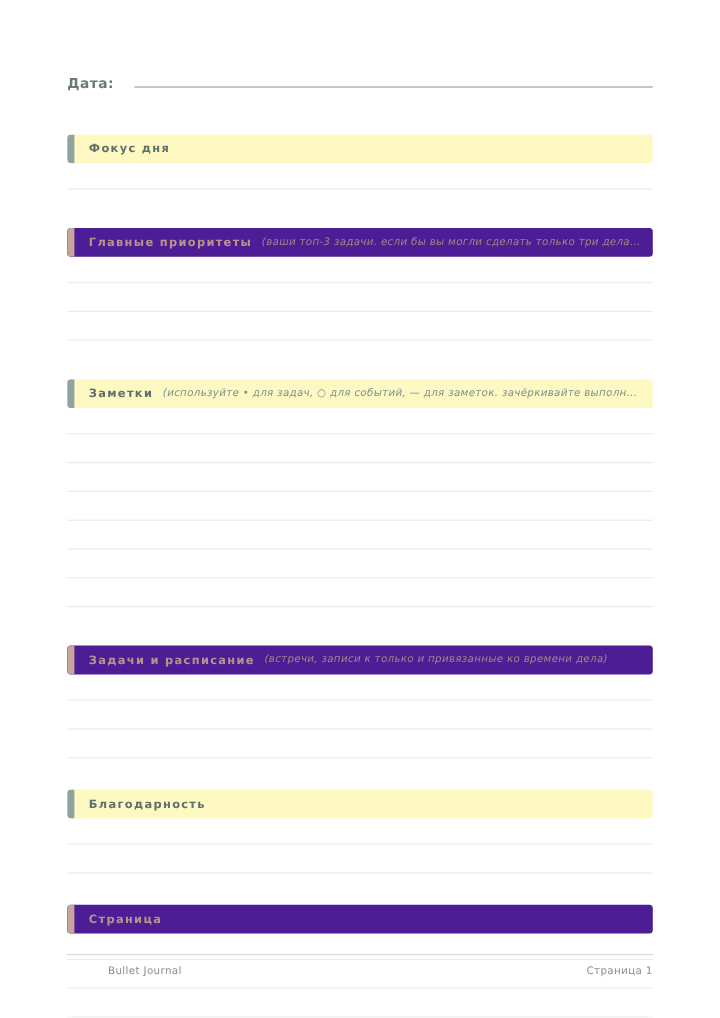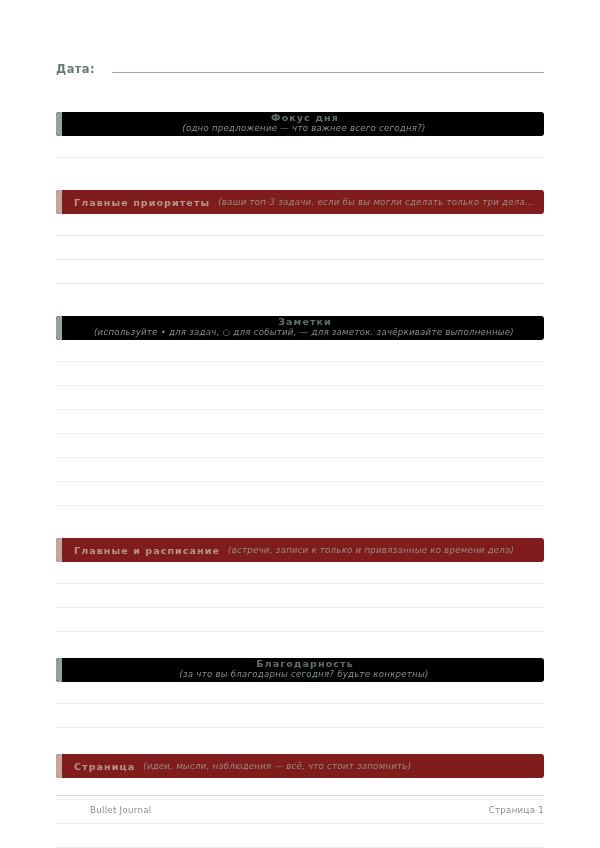--- a/index.html
+++ b/index.html
@@ -81,27 +81,27 @@
     font-style: italic;
     letter-spacing: 0.25px;
     overflow: hidden;
     text-overflow: ellipsis;
     white-space: nowrap;
     flex: 1;
     padding-right: 10px;
   }
 
   
-  .band.green { background: #000000; flex-direction: column; }
+  .band.green { background: #fef9c3; }
   .band.green .accent { background: #8fa49e; }
   .band.green .band-title { color: #5d706b; }
   .band.green .band-hint { color: #7e918c; }
 
   
-  .band.pink { background: #7f1d1d; }
+  .band.pink { background: #4c1d95; }
   .band.pink .accent { background: #c7a59c; }
   .band.pink .band-title { color: #b9948b; }
   .band.pink .band-hint { color: #9b8983; }
 
   
   .lines { margin-top: 0; }
   .rule {
     height: 23px;
     border-bottom: 1px solid #ececec;
   }
@@ -142,21 +142,20 @@
       <span class="date-label">Дата:</span>
       <span class="date-line"></span>
     </div>
 
     <div class="gap-lg"></div>
 
     <div class="section">
       <div class="band green">
         <span class="accent"></span>
         <span class="band-title">Фокус дня</span>
-        <span class="band-hint">(одно предложение — что важнее всего сегодня?)</span>
       </div>
       <div class="lines">
         <div class="rule"></div>
       </div>
     </div>
 
     <div class="gap-lg"></div>
 
     <div class="section">
       <div class="band pink">
@@ -188,51 +187,49 @@
         <div class="rule"></div>
         <div class="rule"></div>
       </div>
     </div>
 
     <div class="gap-lg"></div>
 
     <div class="section">
       <div class="band pink">
         <span class="accent"></span>
-        <span class="band-title">Главные и расписание</span>
+        <span class="band-title">Задачи и расписание</span>
         <span class="band-hint">(встречи, записи к только и привязанные ко времени дела)</span>
       </div>
       <div class="lines">
         <div class="rule"></div>
         <div class="rule"></div>
         <div class="rule"></div>
       </div>
     </div>
 
     <div class="gap-md"></div>
 
     <div class="section">
       <div class="band green">
         <span class="accent"></span>
         <span class="band-title">Благодарность</span>
-        <span class="band-hint">(за что вы благодарны сегодня? будьте конкретны)</span>
       </div>
       <div class="lines">
         <div class="rule"></div>
         <div class="rule"></div>
       </div>
     </div>
 
     <div class="gap-md"></div>
 
     <div class="section">
       <div class="band pink">
         <span class="accent"></span>
         <span class="band-title">Страница</span>
-        <span class="band-hint">(идеи, мысли, наблюдения — всё, что стоит запомнить)</span>
       </div>
       <div class="lines">
         <div class="rule"></div>
         <div class="rule"></div>
         <div class="rule"></div>
 
       </div>
     </div>
 
   </div>

